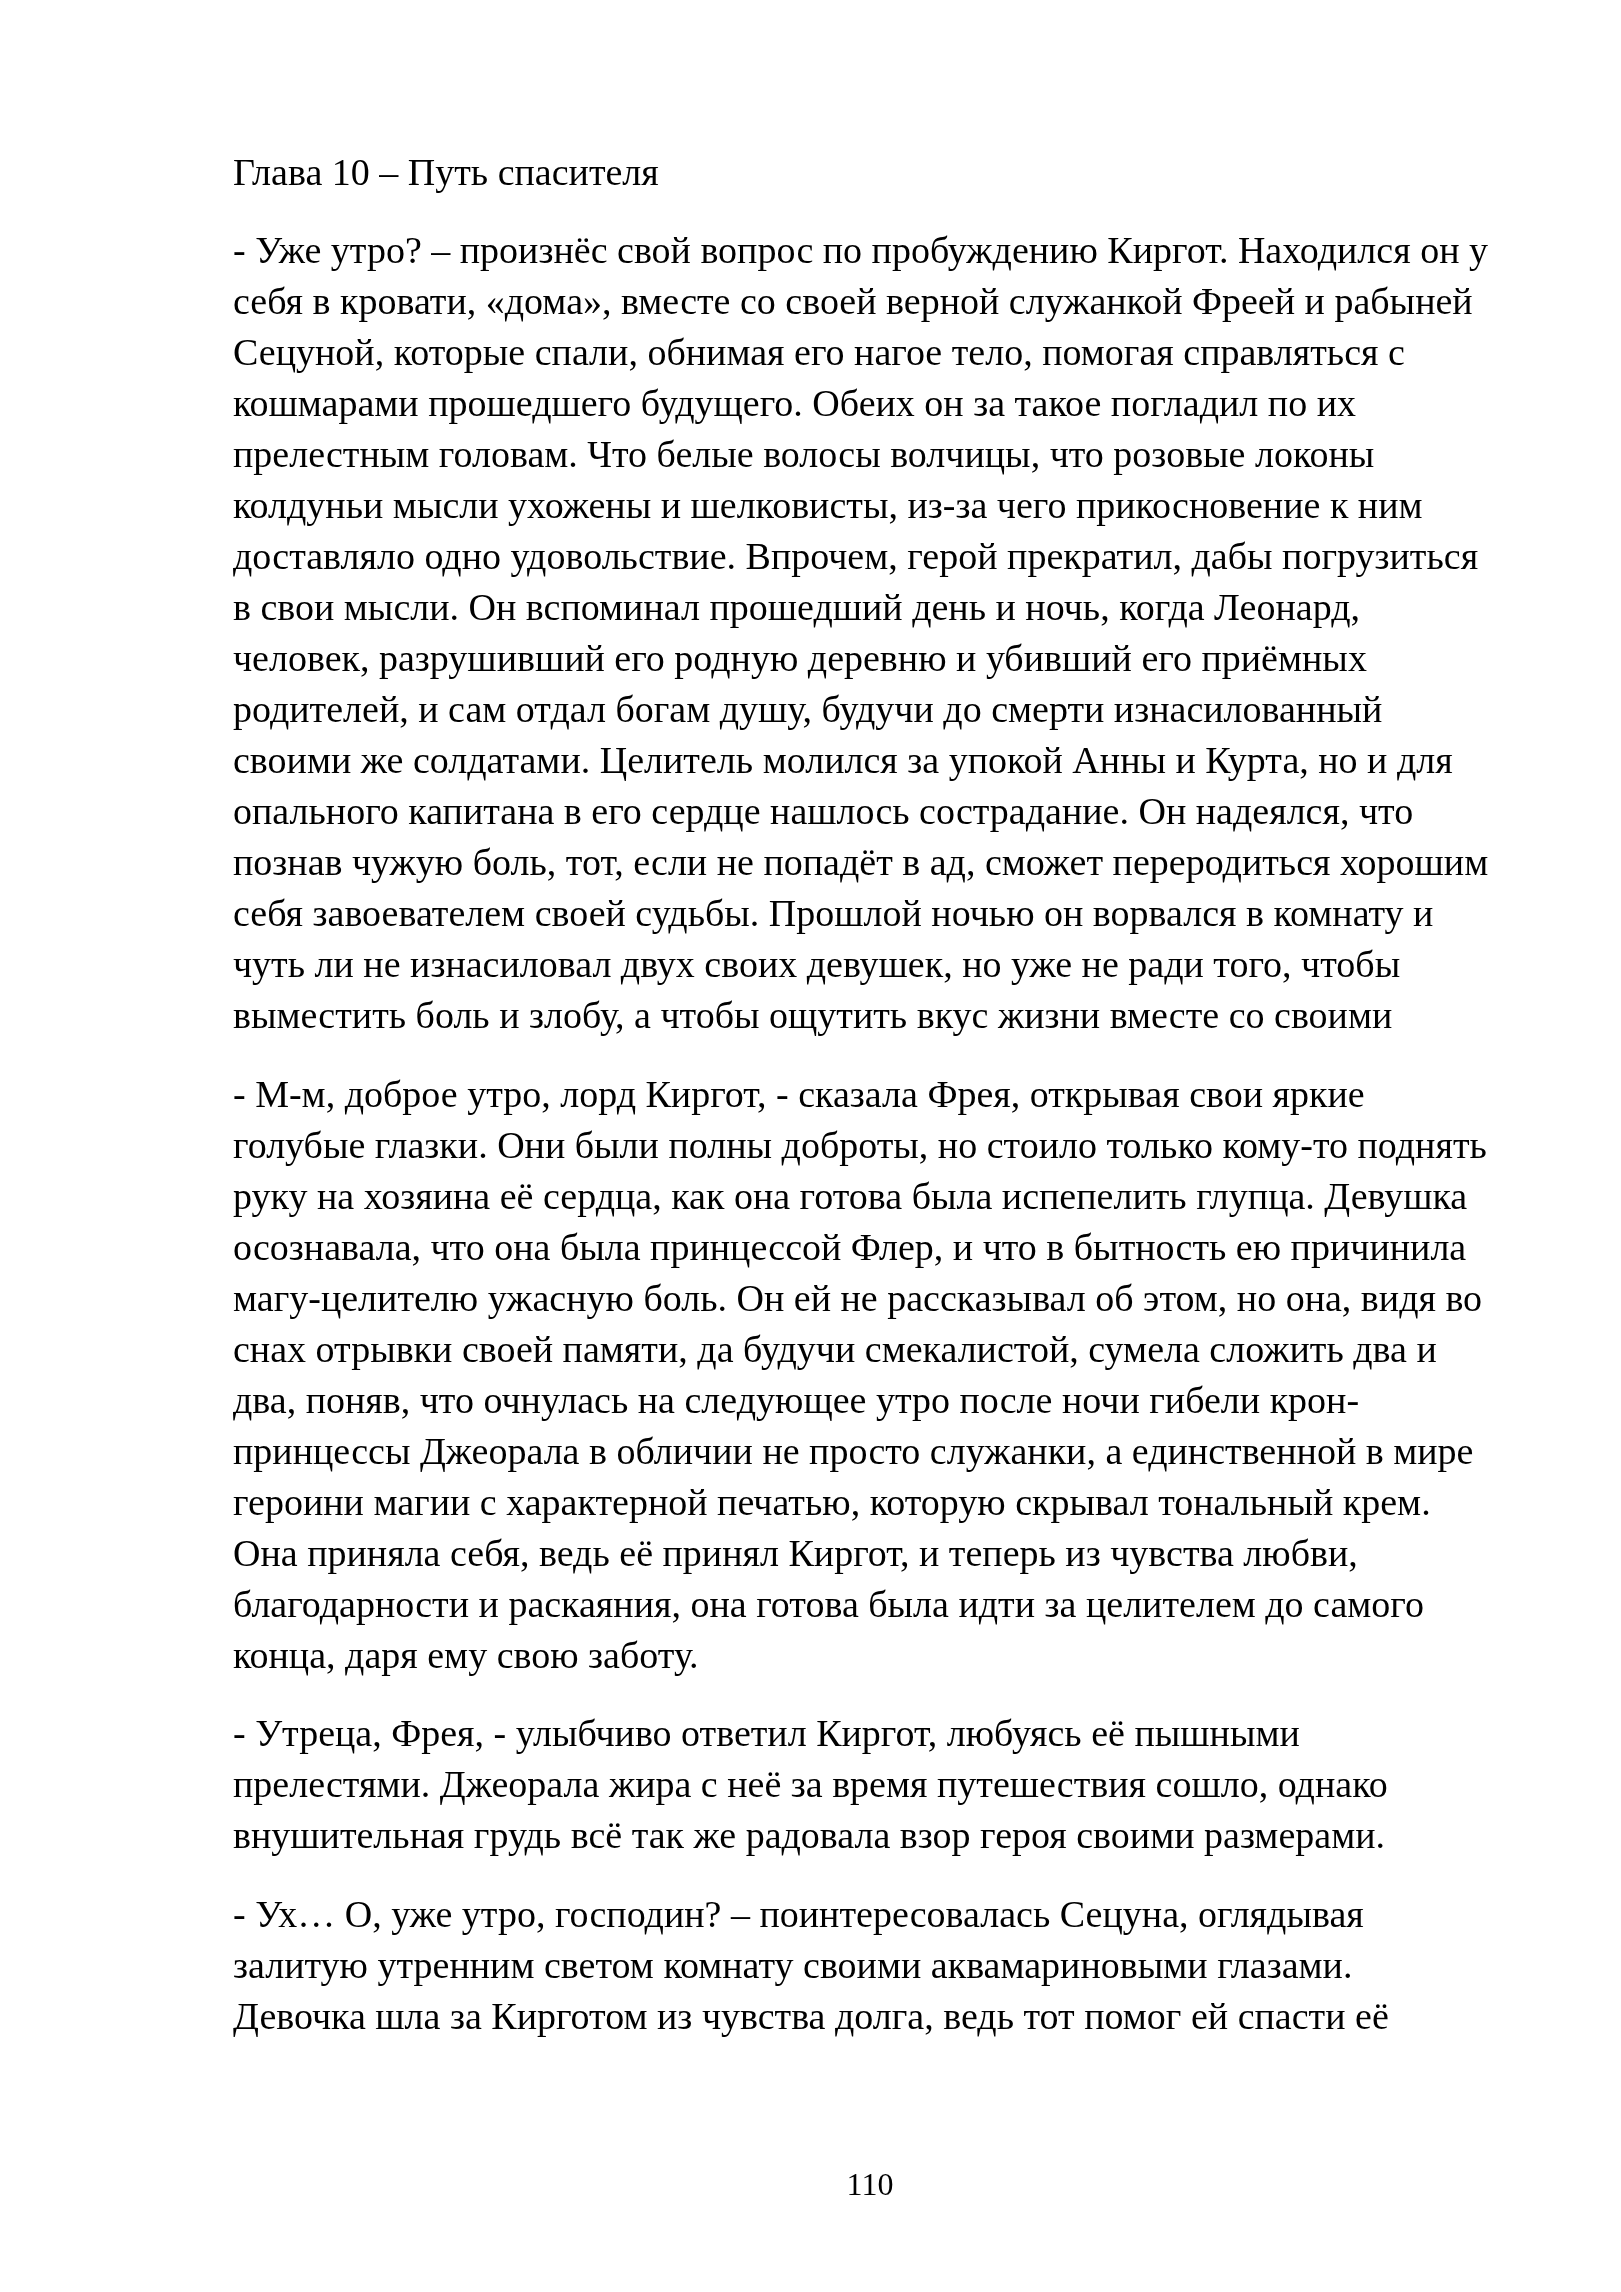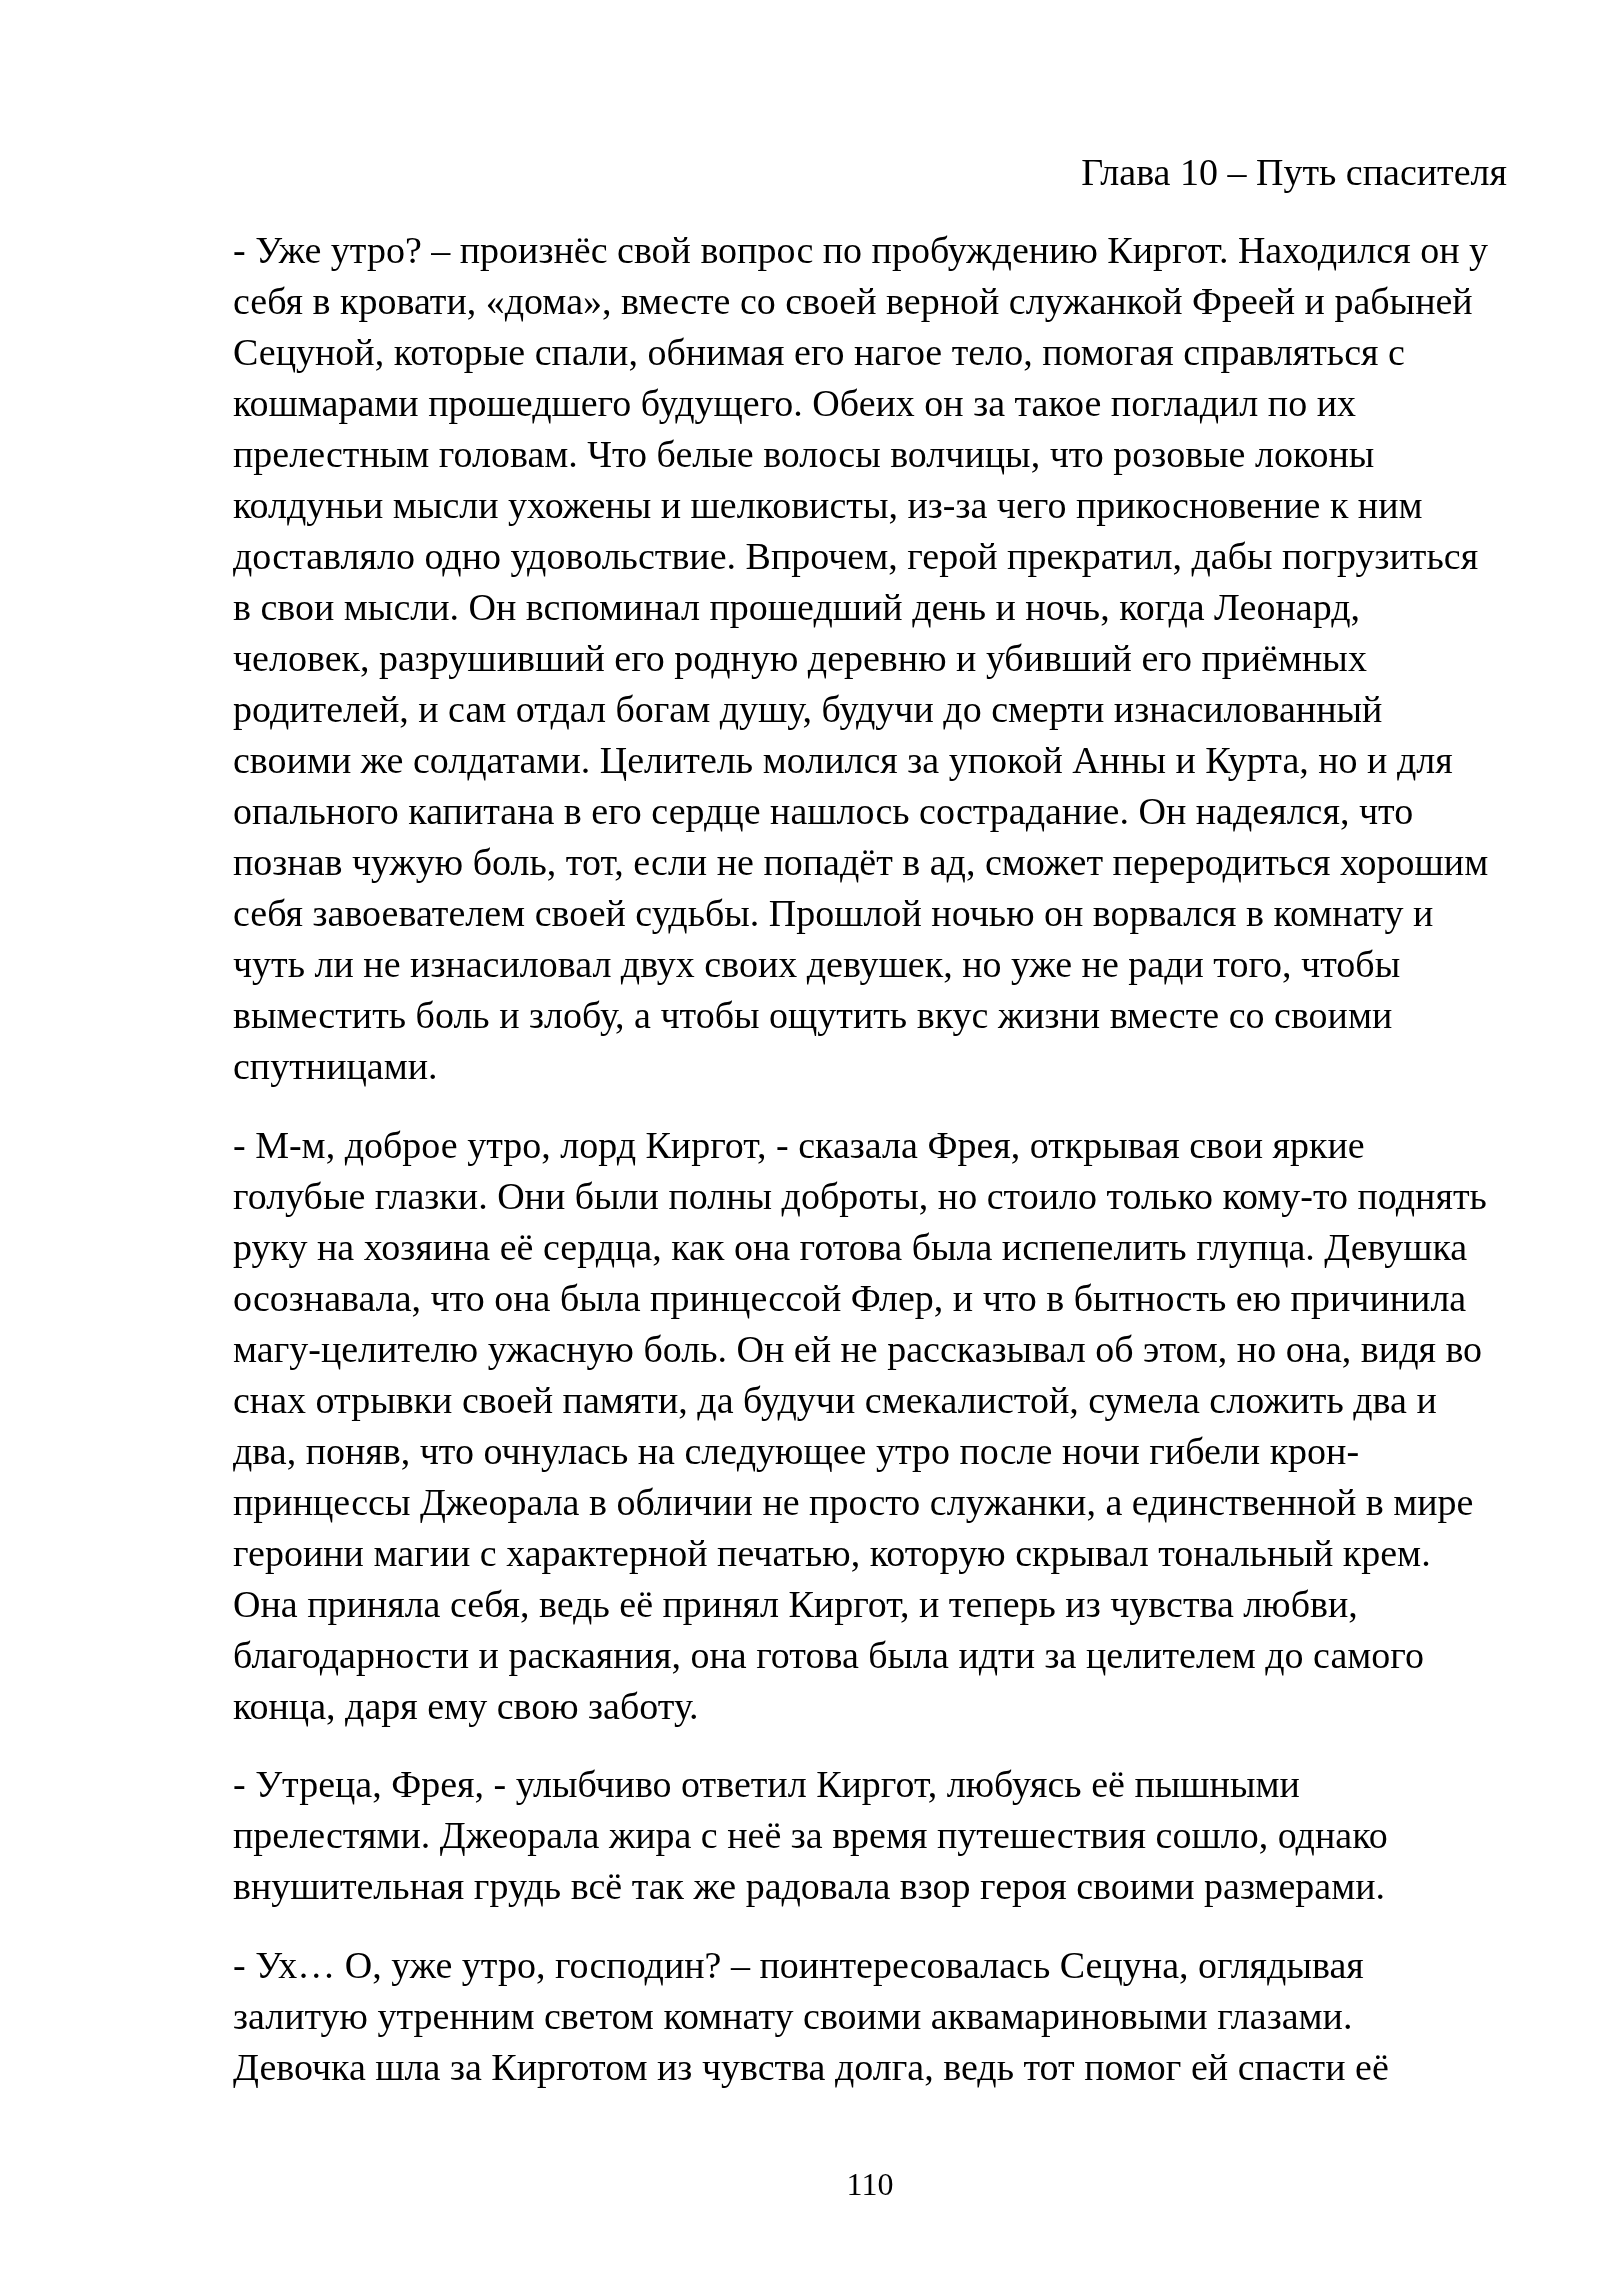--- a/index.html
+++ b/index.html
@@ -14,21 +14,21 @@
     background: #ffffff;
     overflow: hidden;
     box-sizing: border-box;
     padding: 147px 114px 0 233px;
     font-family: "Liberation Serif", "DejaVu Serif", serif;
     color: #000000;
   }
   .doc-title {
     font-size: 38px;
     line-height: 51px;
-    text-align: right;
+    text-align: left;
     margin: 0 0 27.4px 0;
     font-weight: normal;
   }
   .para {
     margin: 0 0 27.4px 0;
   }
   .line {
     font-size: 38px;
     line-height: 51px;
     white-space: pre;
@@ -61,21 +61,20 @@
         <div class="line">доставляло одно удовольствие. Впрочем, герой прекратил, дабы погрузиться</div>
         <div class="line">в свои мысли. Он вспоминал прошедший день и ночь, когда Леонард,</div>
         <div class="line">человек, разрушивший его родную деревню и убивший его приёмных</div>
         <div class="line">родителей, и сам отдал богам душу, будучи до смерти изнасилованный</div>
         <div class="line">своими же солдатами. Целитель молился за упокой Анны и Курта, но и для</div>
         <div class="line">опального капитана в его сердце нашлось сострадание. Он надеялся, что</div>
         <div class="line">познав чужую боль, тот, если не попадёт в ад, сможет переродиться хорошим</div>
         <div class="line">себя завоевателем своей судьбы. Прошлой ночью он ворвался в комнату и</div>
         <div class="line">чуть ли не изнасиловал двух своих девушек, но уже не ради того, чтобы</div>
         <div class="line">выместить боль и злобу, а чтобы ощутить вкус жизни вместе со своими</div>
-        <div class="line">спутницами.</div>
       </div>
       <div class="para">
         <div class="line">- М-м, доброе утро, лорд Киргот, - сказала Фрея, открывая свои яркие</div>
         <div class="line">голубые глазки. Они были полны доброты, но стоило только кому-то поднять</div>
         <div class="line">руку на хозяина её сердца, как она готова была испепелить глупца. Девушка</div>
         <div class="line">осознавала, что она была принцессой Флер, и что в бытность ею причинила</div>
         <div class="line">магу-целителю ужасную боль. Он ей не рассказывал об этом, но она, видя во</div>
         <div class="line">снах отрывки своей памяти, да будучи смекалистой, сумела сложить два и</div>
         <div class="line">два, поняв, что очнулась на следующее утро после ночи гибели крон-</div>
         <div class="line">принцессы Джеорала в обличии не просто служанки, а единственной в мире</div>

